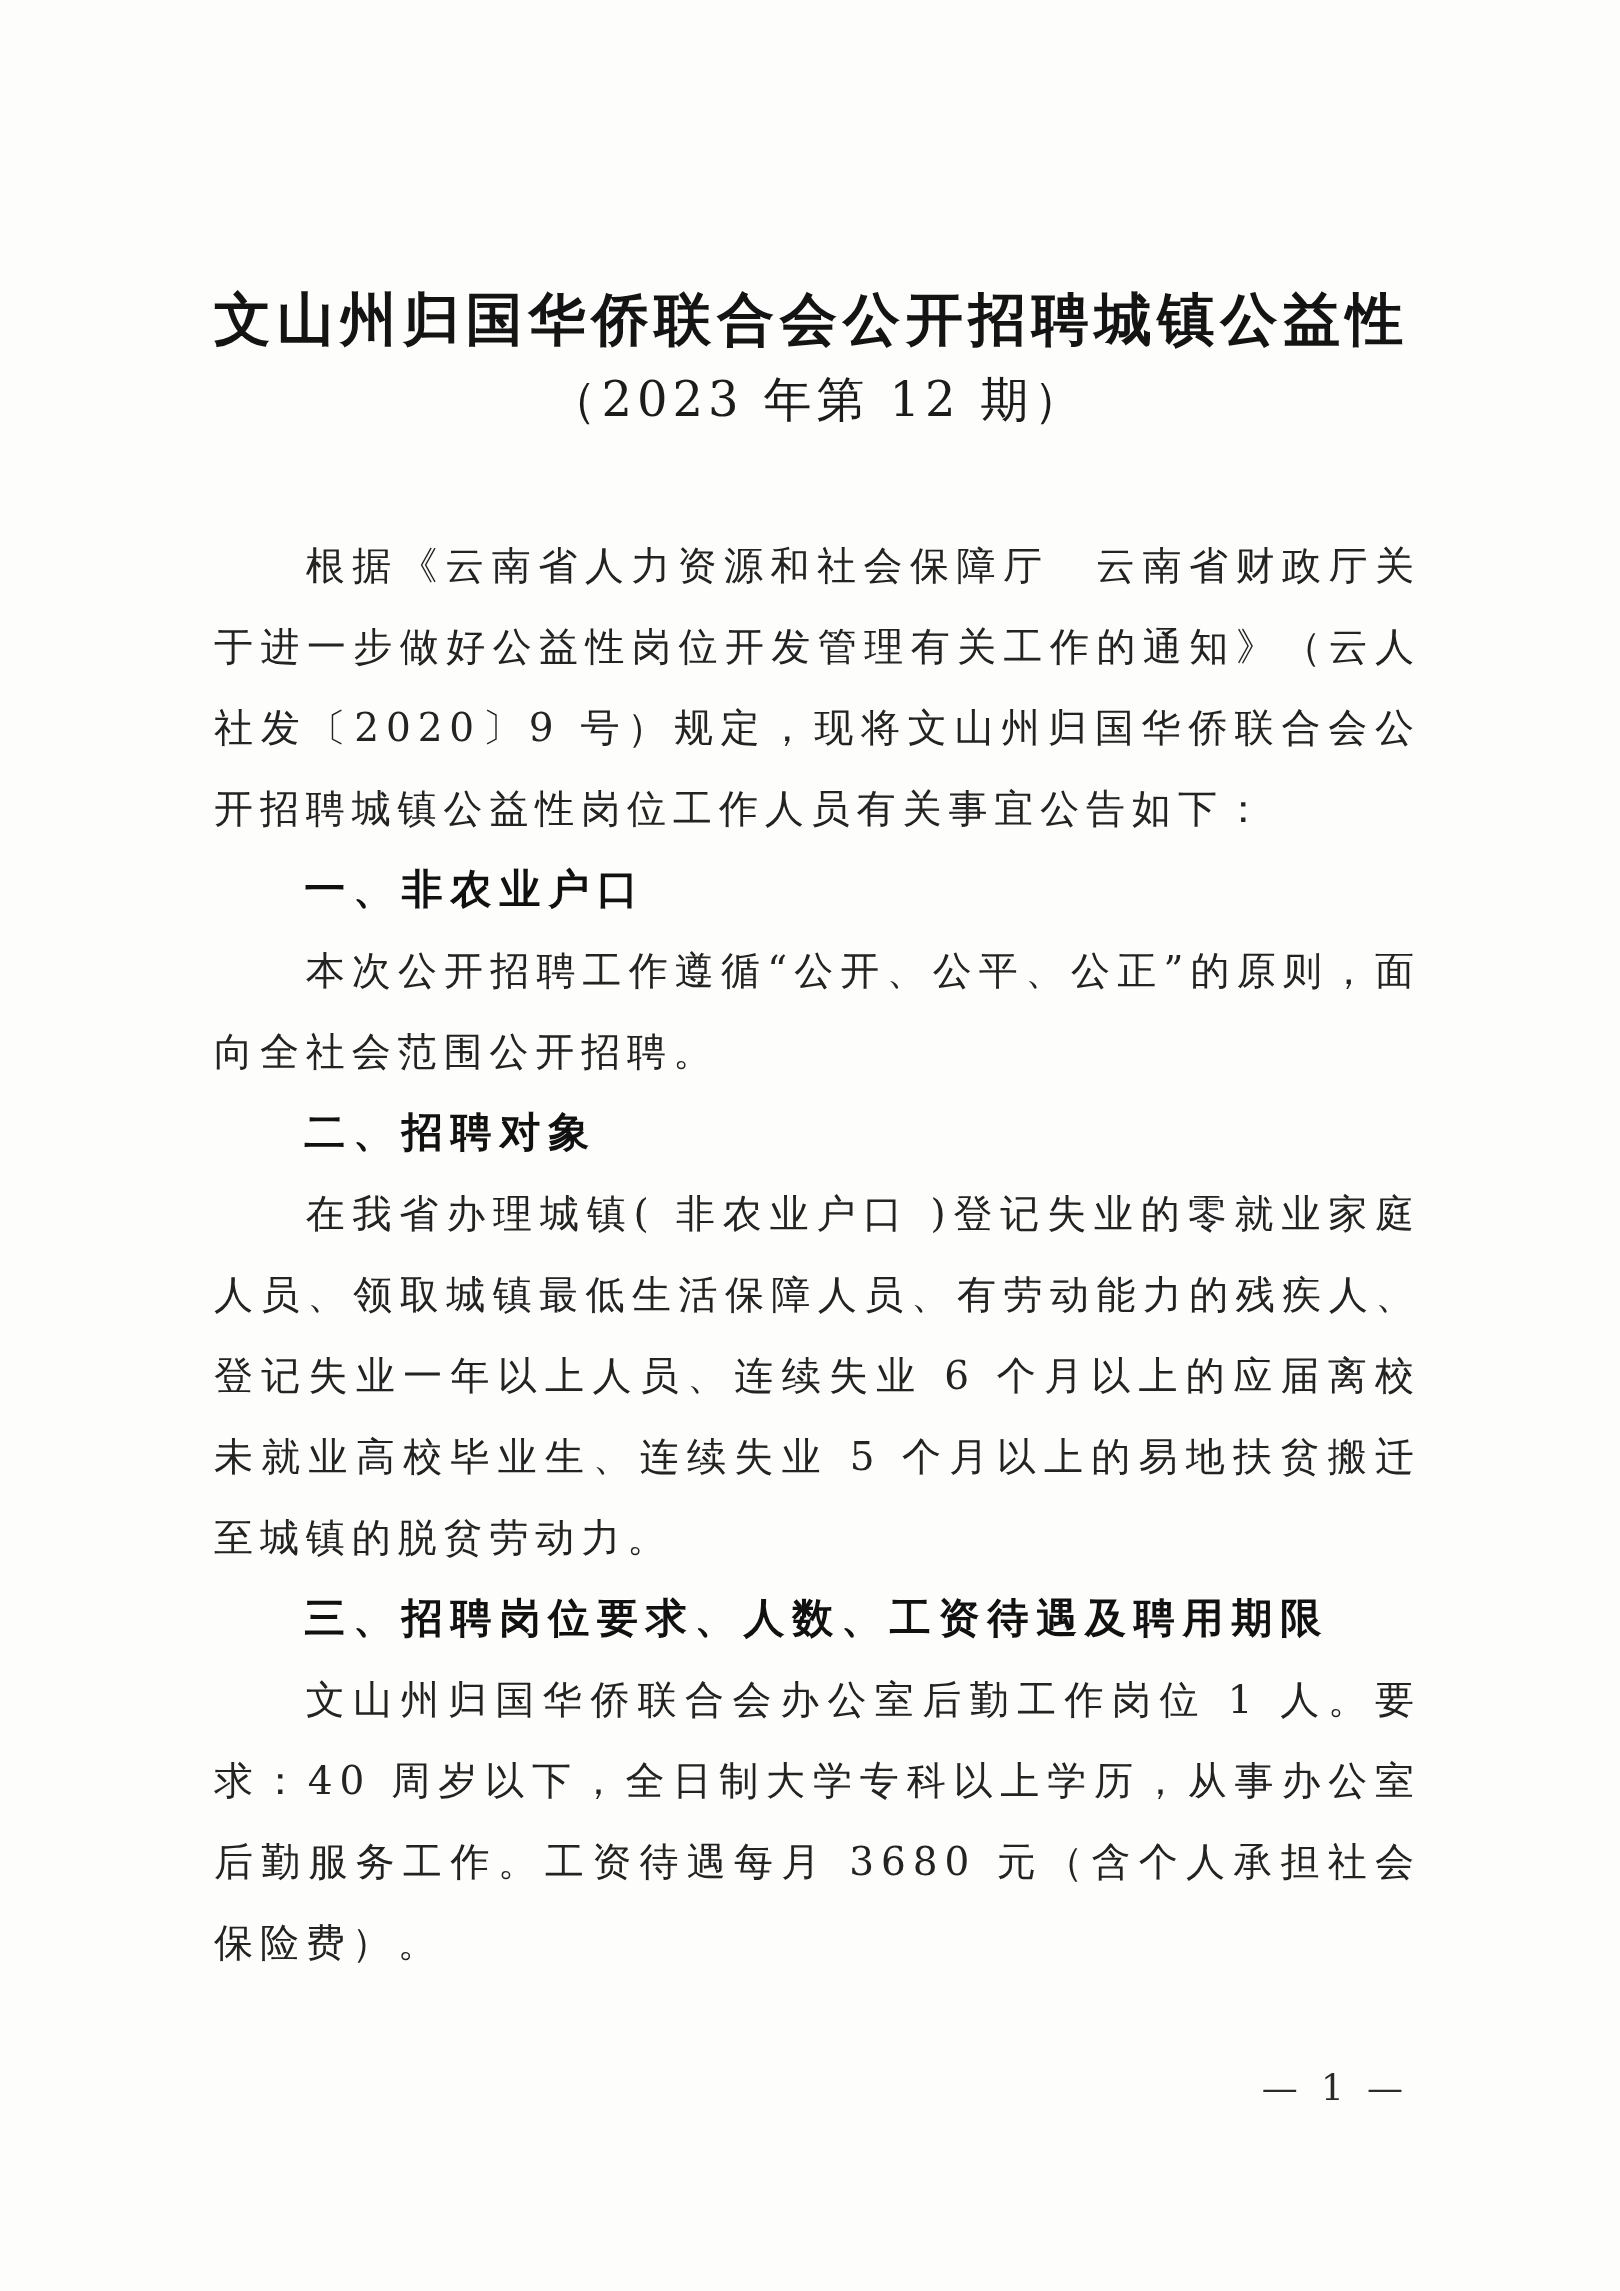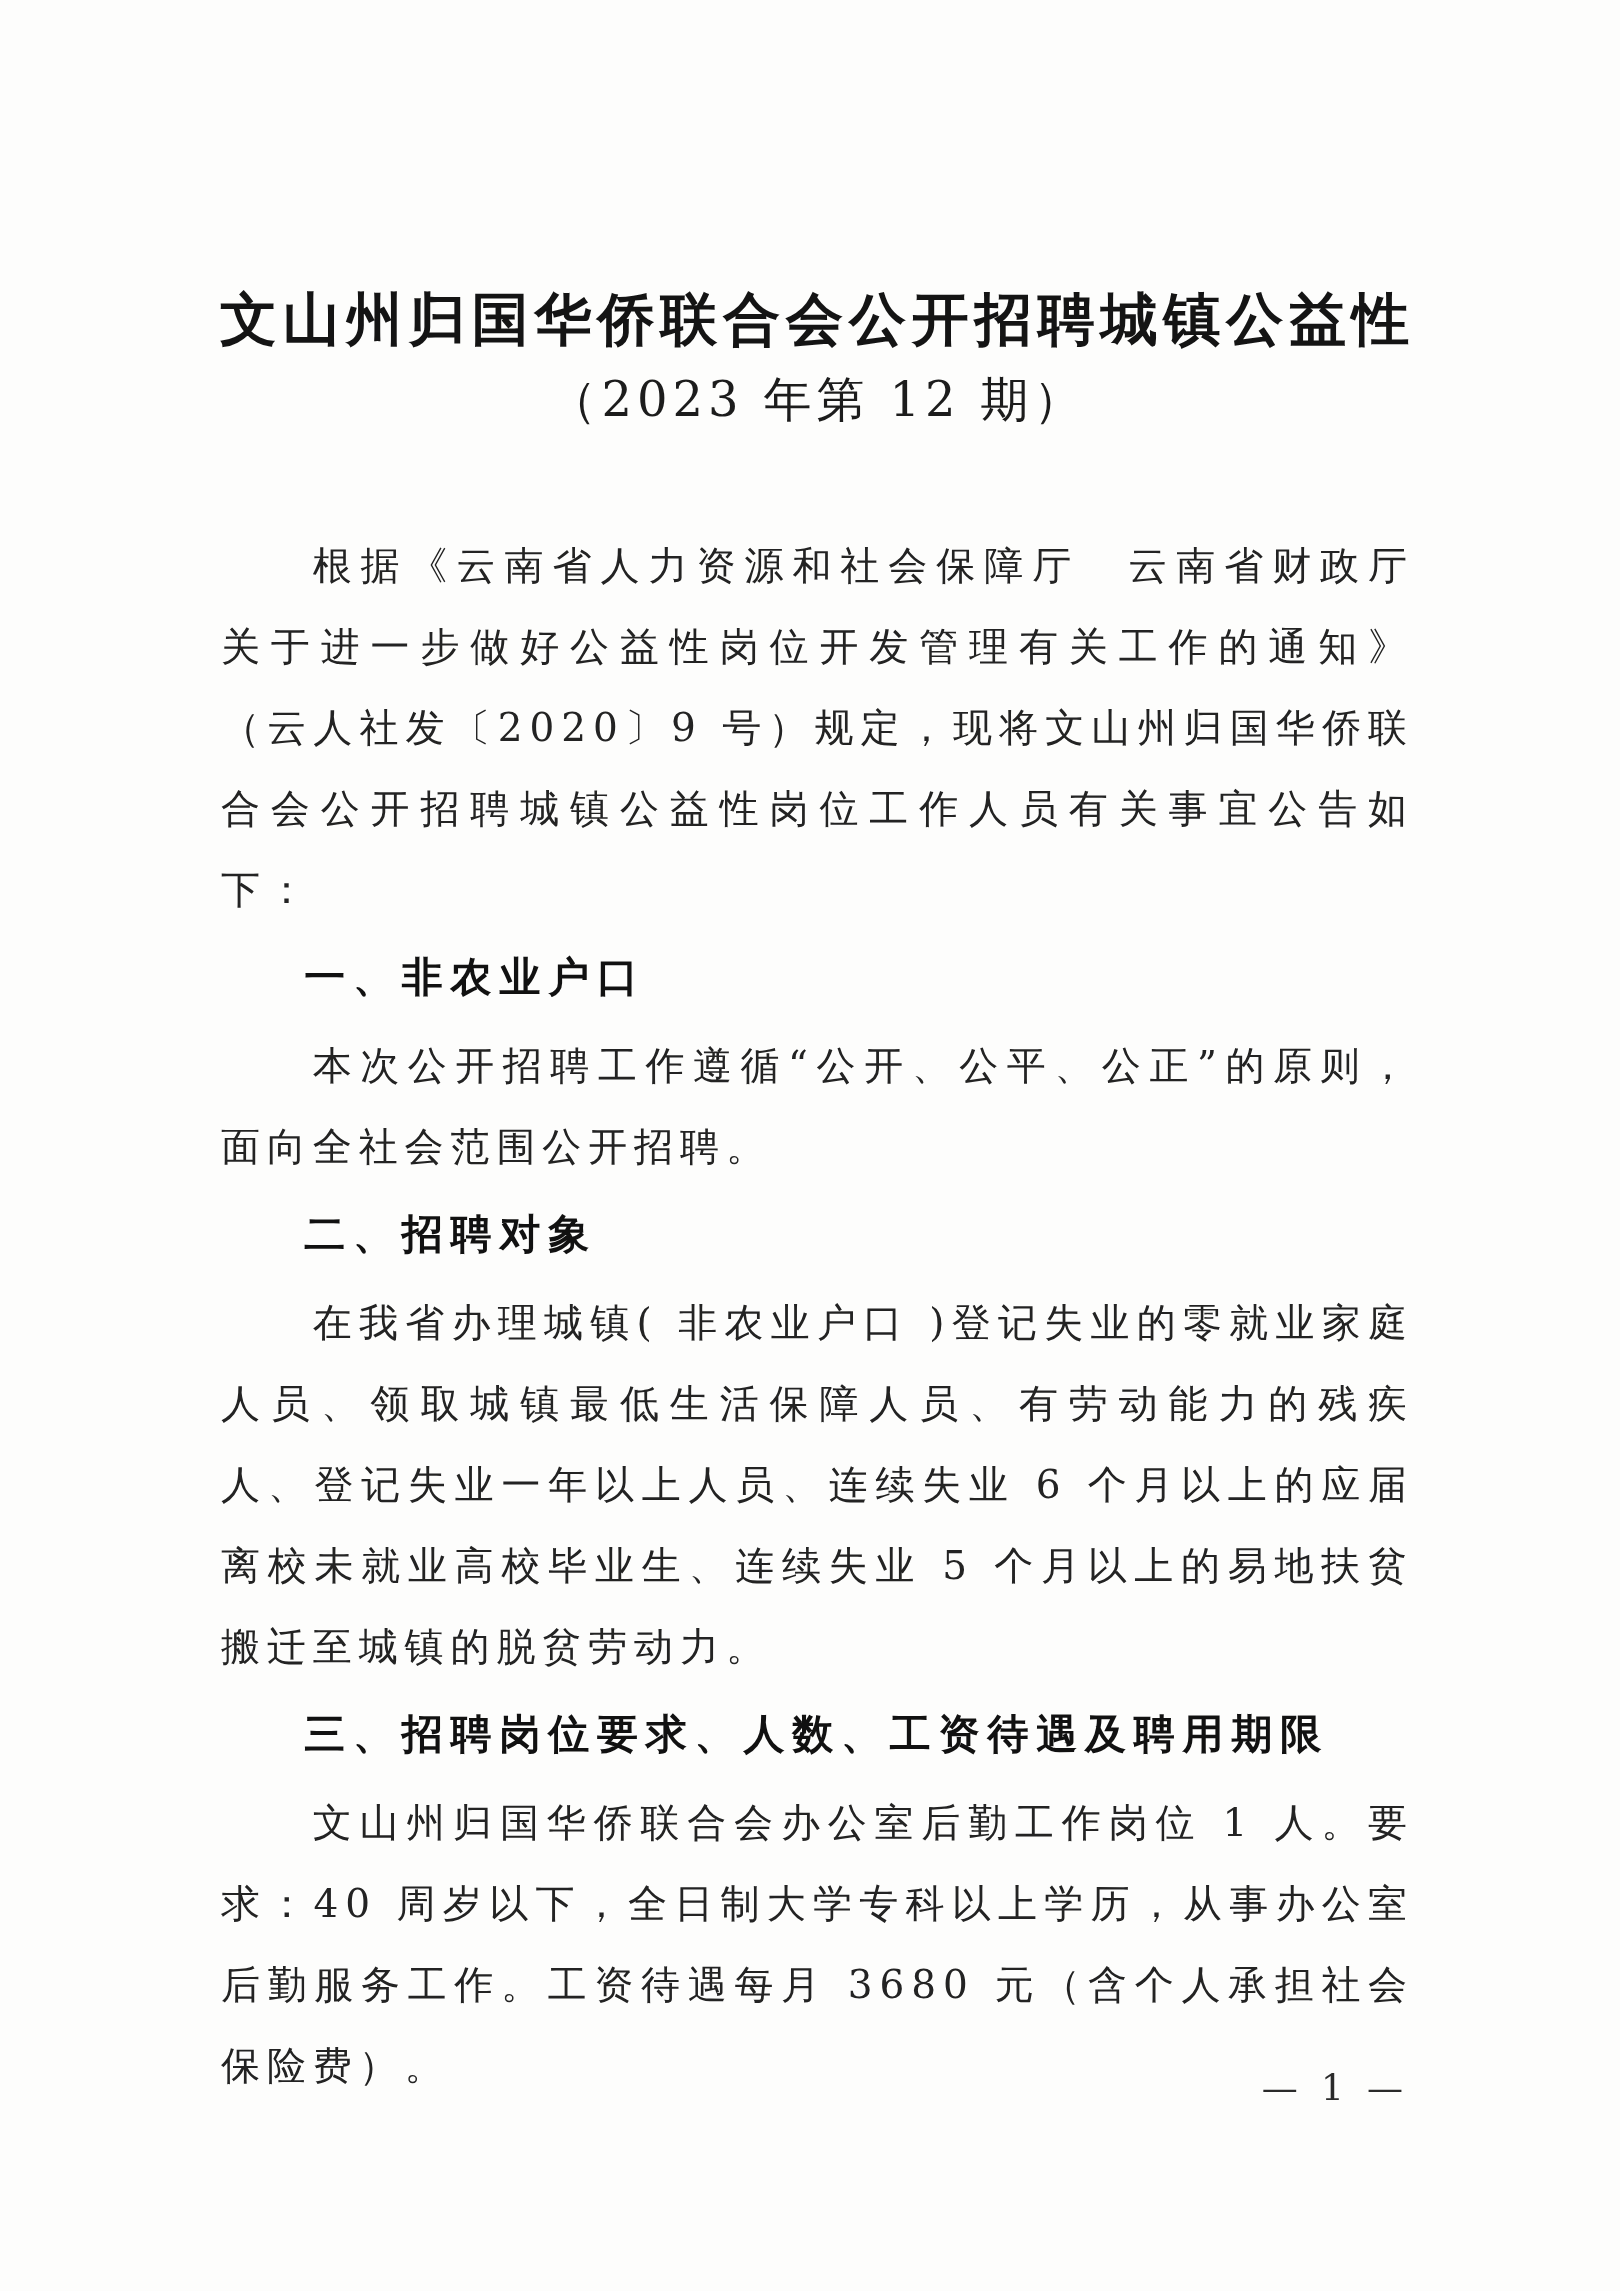--- a/index.html
+++ b/index.html
@@ -13,21 +13,21 @@
     height: 2292px;
     margin: 0 auto;
     background: #fdfdfc;
     color: #222;
     box-sizing: border-box;
     padding: 278px 199px 0 214px;
     overflow: hidden;
   }
   .doc-title {
     margin: 0;
-    text-align: center;
+    text-align: left;
     font-family: "DejaVu Serif", serif;
     font-weight: 700;
     font-size: 57px;
     line-height: 81px;
     letter-spacing: 5.9px;
     color: #141414;
   }
   .title-line { display: block; }
   .issue-line {
     text-align: center;
@@ -41,21 +41,21 @@
     margin-top: 85px;
     font-family: "DejaVu Serif", serif;
     font-size: 39px;
     line-height: 81px;
     letter-spacing: 6.9px;
     text-align: justify;
     text-justify: inter-character;
     color: #232323;
   }
   .para {
-    margin: 7px;
+    margin: 0;
     text-indent: 2.35em;
   }
   .section-heading {
     margin: 0;
     font-family: "DejaVu Sans", sans-serif;
     font-weight: 700;
     font-size: 41px;
     line-height: 81px;
     letter-spacing: 7.8px;
     text-indent: 2.2em;

